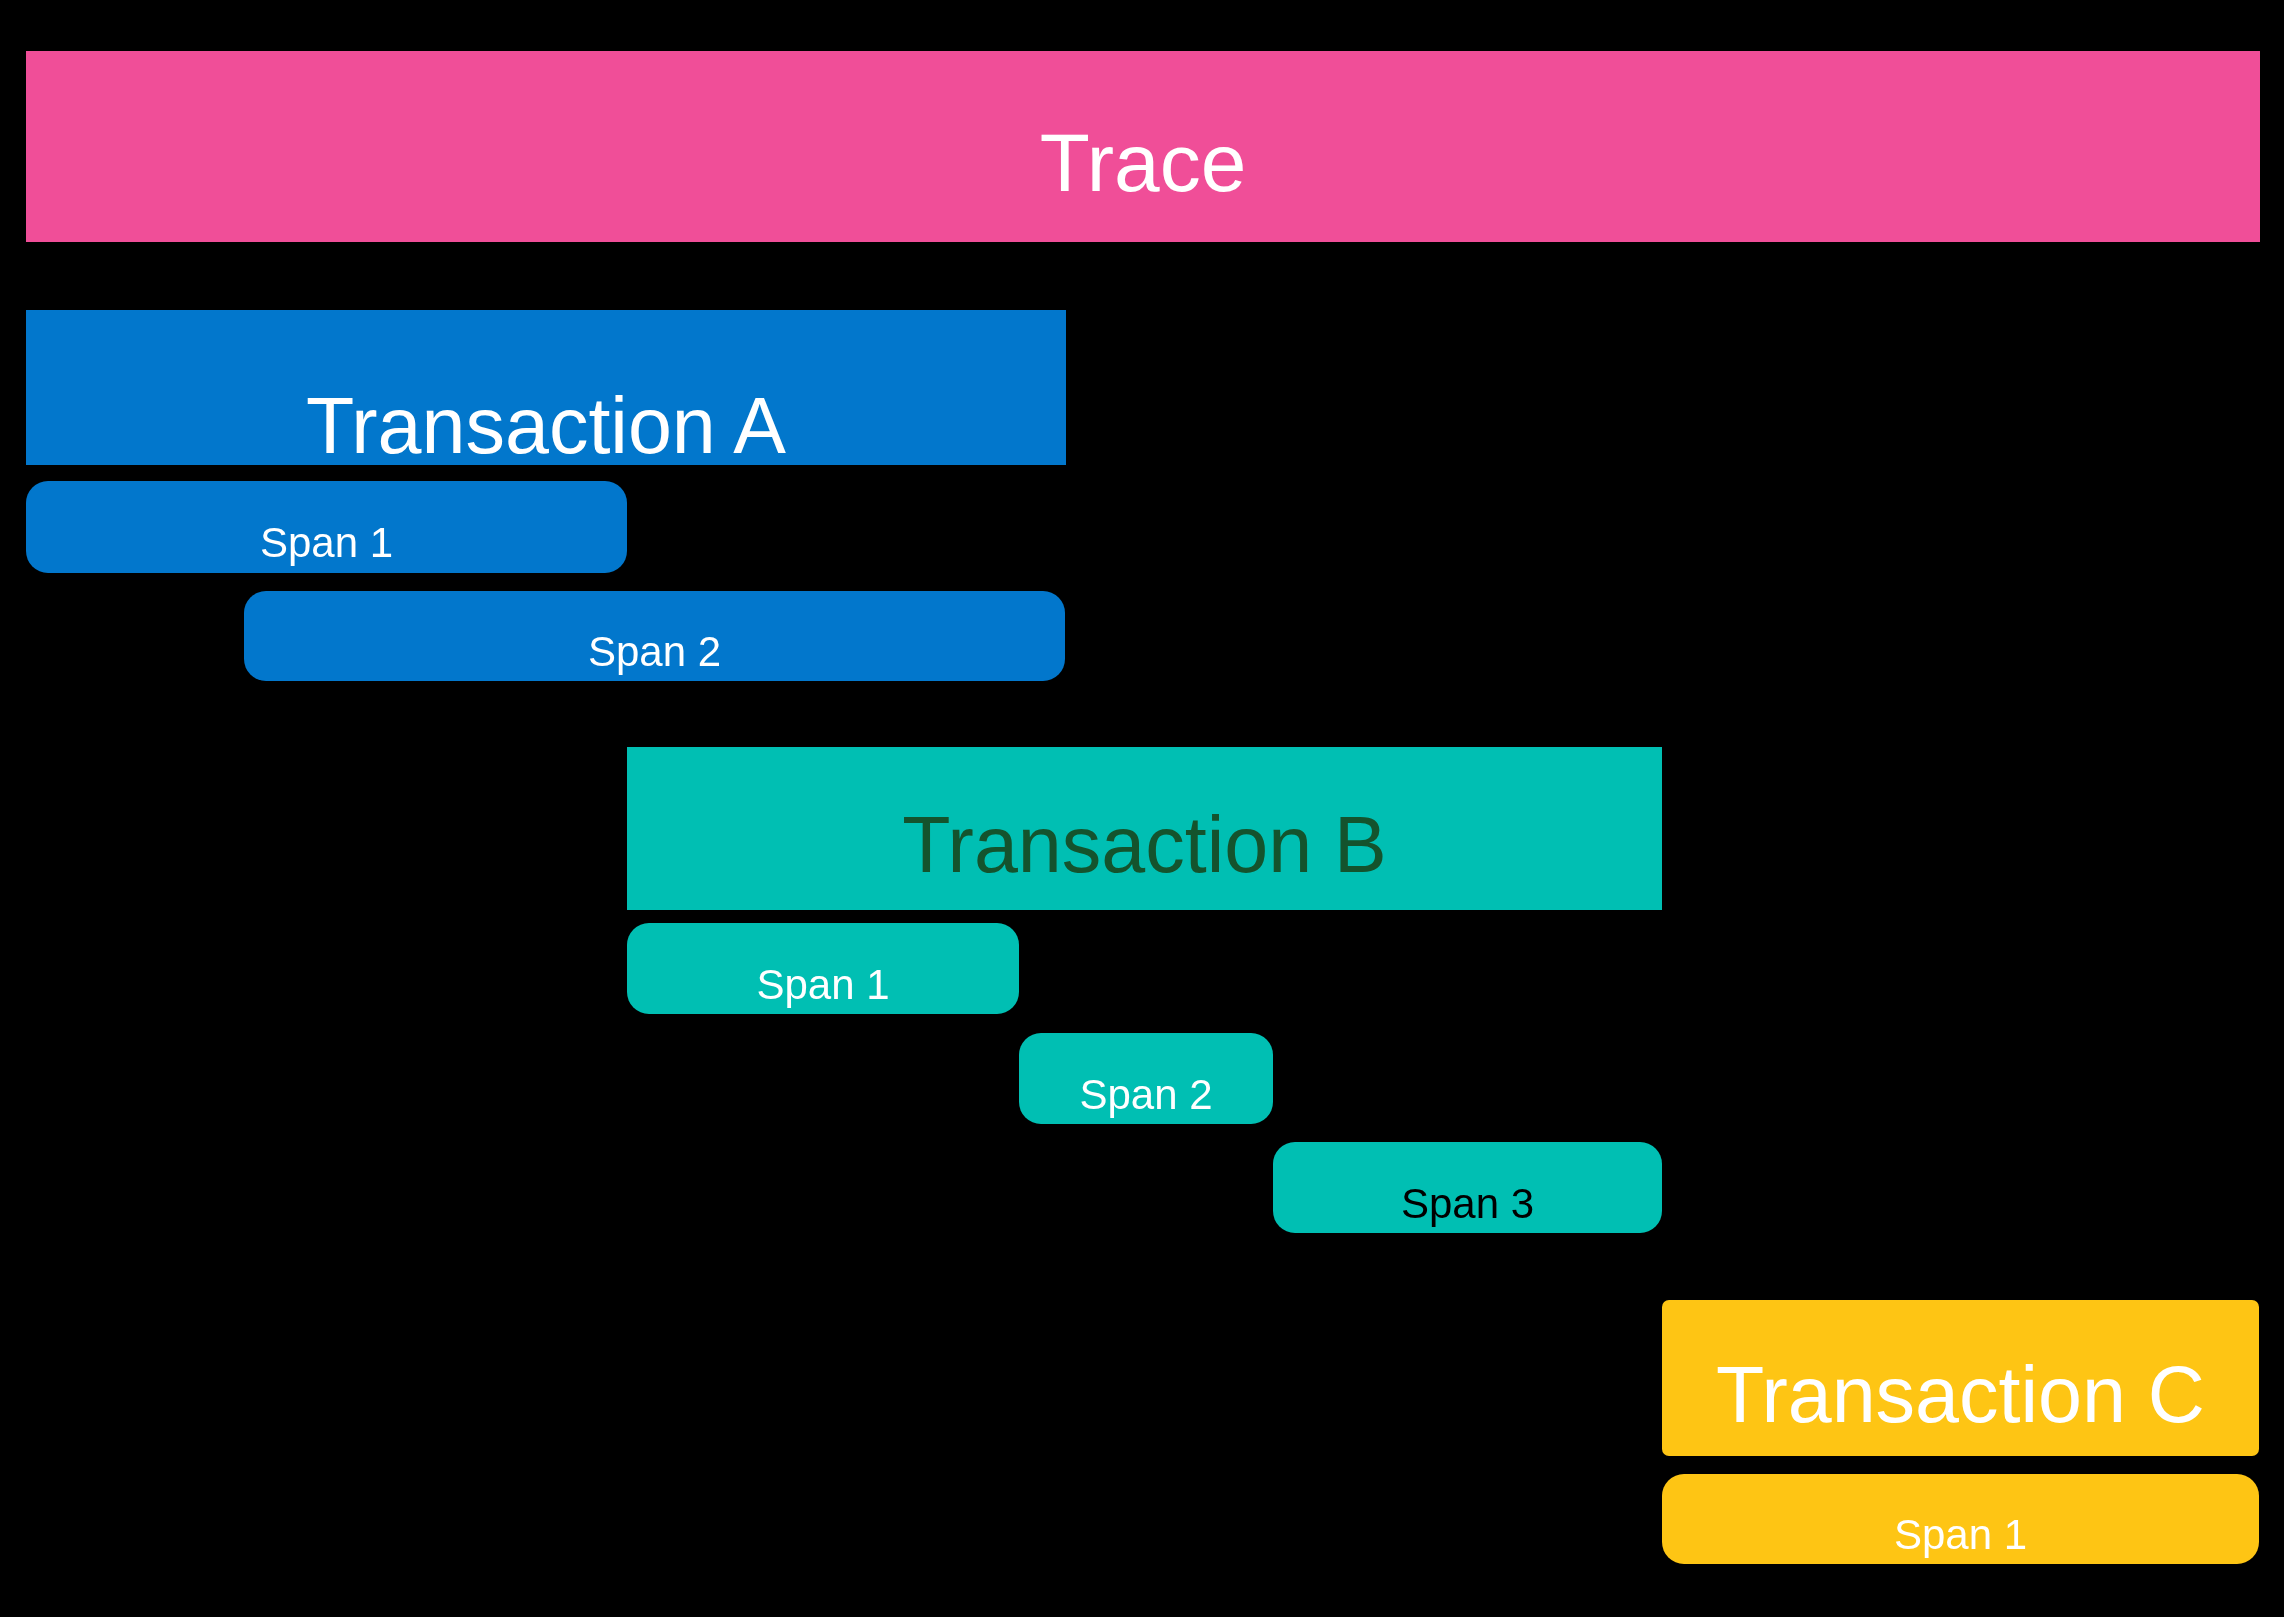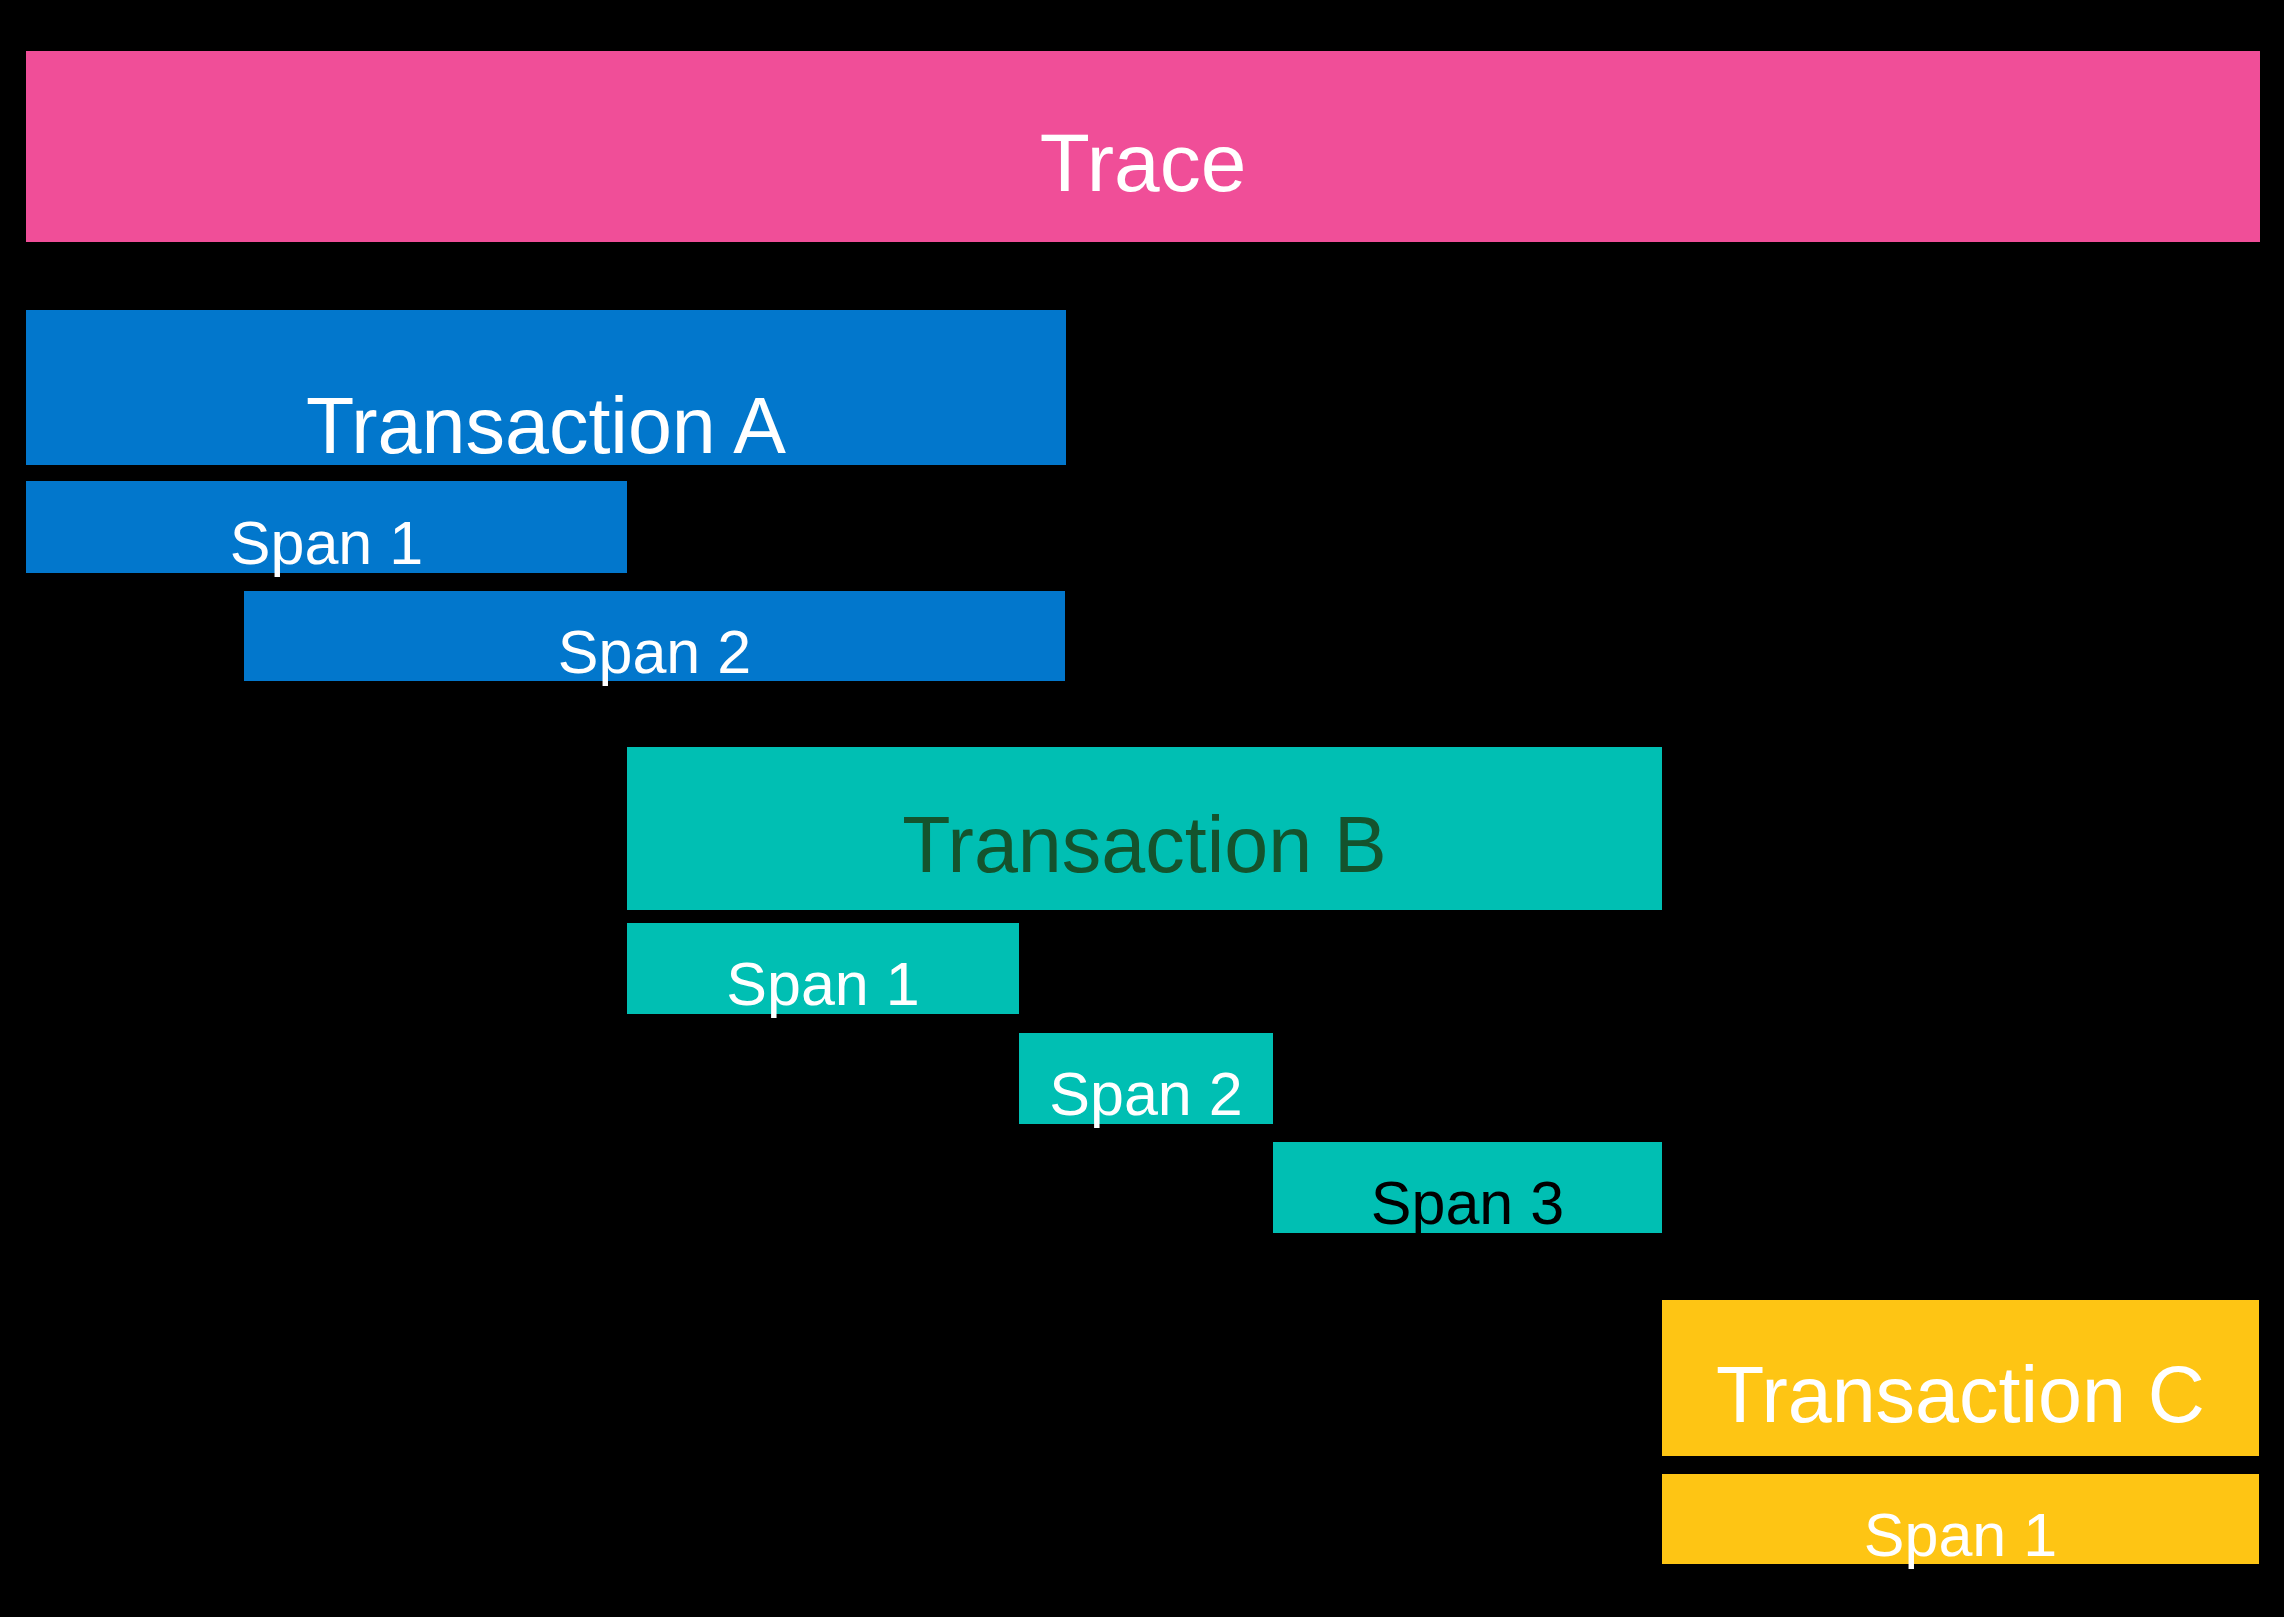--- a/index.html
+++ b/index.html
@@ -27,21 +27,21 @@
     align-items: center;
     justify-content: center;
     color: #ffffff;
     font-weight: 500;
     line-height: 1;
     white-space: nowrap;
     box-sizing: border-box;
   }
   .bar.trace       { font-size: 82px; }
   .bar.transaction { font-size: 79px; }
-  .bar.span        { font-size: 61px; }
+  .bar.span        { font-size: 42px; border-radius: 22px; }
   .bar-label {
     display: block;
     margin-top: 32px;
   }
 </style>
 </head>
 <body>
 
 <div class="stage" style="background: rgb(0, 0, 0);">
     <div class="bar trace" style="left: 26px; top: 51px; width: 2234px; height: 191px; background: rgb(240, 78, 152); color: rgb(255, 255, 255);">
@@ -61,20 +61,20 @@
     </div>
     <div class="bar span" style="left: 627px; top: 923px; width: 392px; height: 91px; background: rgb(0, 191, 179); color: rgb(255, 255, 255);">
       <span class="bar-label">Span 1</span>
     </div>
     <div class="bar span" style="left: 1019px; top: 1033px; width: 254px; height: 91px; background: rgb(0, 191, 179); color: rgb(255, 255, 255);">
       <span class="bar-label">Span 2</span>
     </div>
     <div class="bar span" style="left: 1273px; top: 1142px; width: 389px; height: 91px; background: rgb(0, 191, 179); color: #000000;">
       <span class="bar-label">Span 3</span>
     </div>
-    <div class="bar transaction" style="left: 1662px; top: 1300px; width: 597px; height: 156px; background: rgb(254, 197, 20); color: rgb(255, 255, 255);">
+    <div class="bar transaction" style="left: 1662px; top: 1300px; width: 597px; height: 156px; background: rgb(254, 197, 20); color: rgb(255, 255, 255); border-radius: 7px;">
       <span class="bar-label">Transaction C</span>
     </div>
     <div class="bar span" style="left: 1662px; top: 1474px; width: 597px; height: 90px; background: rgb(254, 197, 20); color: rgb(255, 255, 255);">
       <span class="bar-label">Span 1</span>
     </div>
   </div>
 
 
 </body></html>

